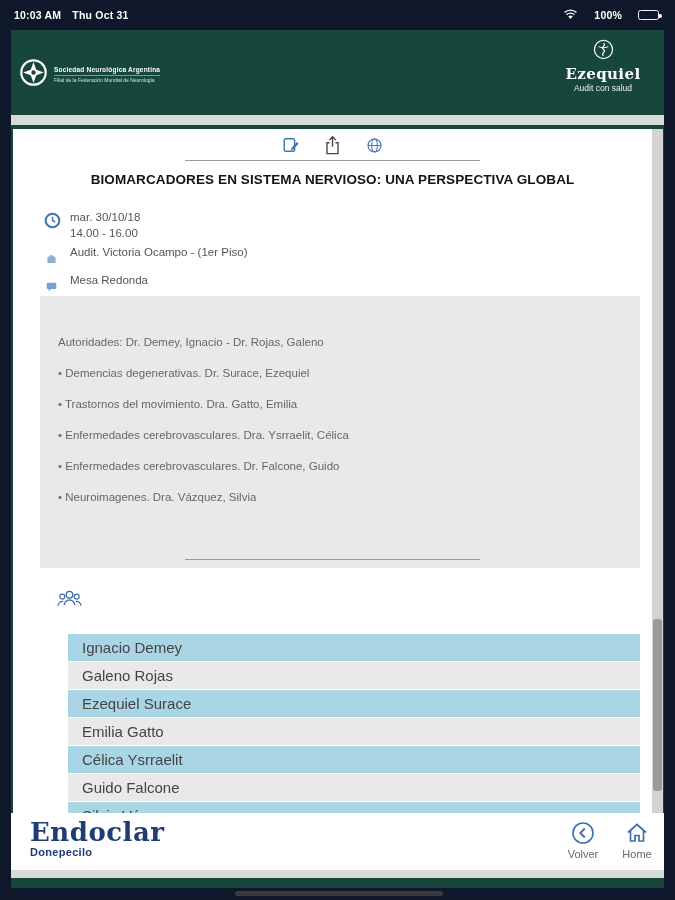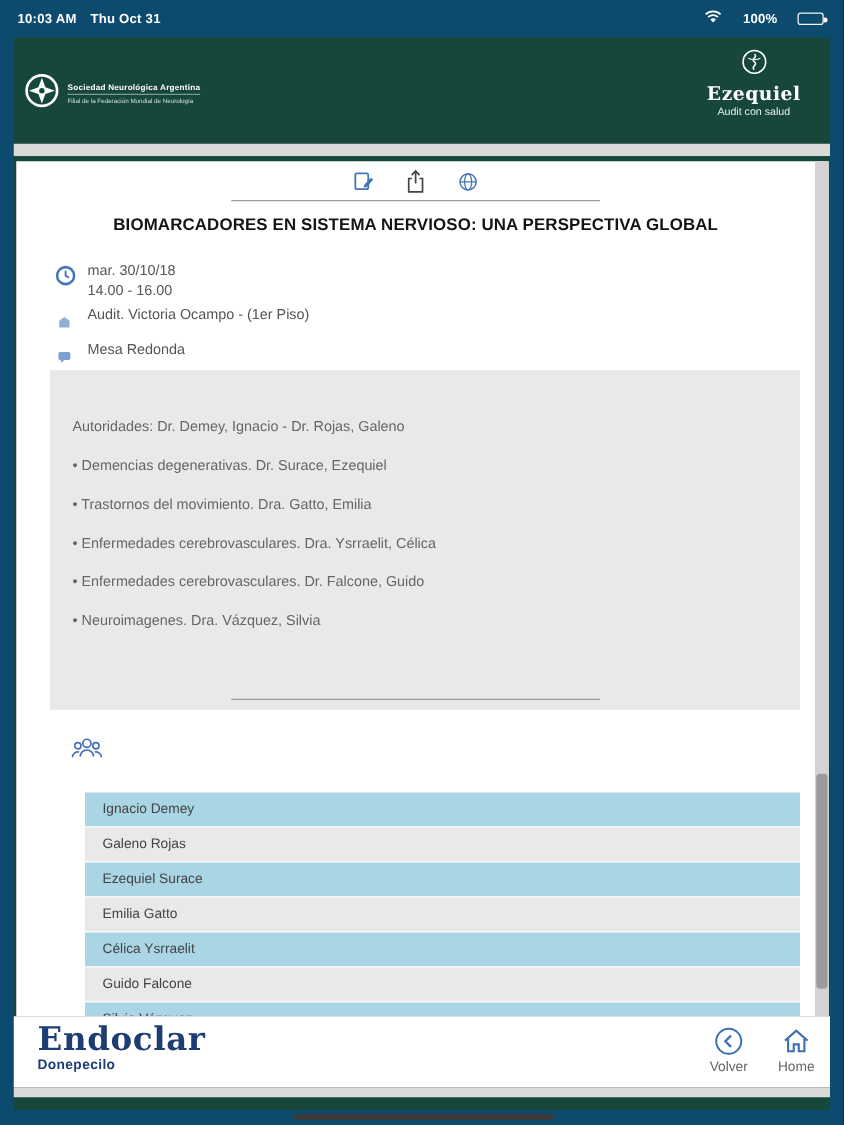--- a/index.html
+++ b/index.html
@@ -1,18 +1,18 @@
 <!DOCTYPE html>
 <html><head>
 <meta charset="utf-8">
 <style>
   *{margin:0;padding:0;box-sizing:border-box}
   html,body{background:#000}
   body{font-family:"Liberation Sans",sans-serif;-webkit-font-smoothing:antialiased}
-  .screen{position:relative;width:675px;height:900px;background:#0c4a6e;overflow:hidden;margin:0 auto}
+  .screen{position:relative;width:675px;height:900px;background:#0f172a;overflow:hidden;margin:0 auto}
 
   
   .status-bar{position:absolute;top:0;left:0;right:0;height:30px;color:#fff;display:flex;justify-content:space-between;align-items:center;padding:0 14px;font-size:10.5px;font-weight:700;letter-spacing:.2px}
   .sb-left{display:flex;gap:11px;align-items:center}
   .sb-right{display:flex;gap:16px;align-items:center}
   .battery{position:relative;width:21px;height:10px;border:1px solid rgba(255,255,255,.95);border-radius:2.5px;padding:1px;margin-right:2px}
   .battery .fill{width:100%;height:100%;background:#fff;border-radius:1px}
   .battery:after{content:"";position:absolute;right:-3.5px;top:2.5px;width:2.5px;height:4px;background:#fff;border-radius:0 2px 2px 0}
 
   
@@ -50,21 +50,21 @@
   .txt-location{left:57px;top:117px}
   .ic-category{left:33px;top:149px}
   .txt-type{left:57px;top:145px}
 
   .desc-box{position:absolute;left:27px;top:167px;width:600px;height:272px;background:#e9e9e9;padding:40px 14px 0 18px}
   .desc-line{font-size:11.5px;color:#666;line-height:12px;margin-bottom:19px;white-space:nowrap}
 
   .people{position:absolute;left:43px;top:458px}
 
   .list{position:absolute;left:55px;top:505px;width:572px}
-  .row{height:27px;line-height:27px;padding-left:14px;font-size:11px;color:#444;margin-bottom:1px;cursor:pointer}
+  .row{height:27px;line-height:27px;padding-left:14px;font-size:15px;color:#444;margin-bottom:1px;cursor:pointer}
   .row:nth-child(odd){background:#a9d5e4}
   .row:nth-child(even){background:#e9e9e9}
 
   .scrollbar{position:absolute;top:0;right:0;width:11px;height:100%;background:#d3d3d3}
   .scroll-thumb{position:absolute;top:490px;left:1px;width:9px;height:172px;background:#9b9b9b;border-radius:3px}
 
   
   .footer{position:absolute;top:783px;left:0;right:0;height:57px;background:#fff}
   .brand-wrap{position:absolute;left:19px;top:4px;color:#1d3d73}
   .brand-name{font-family:"DejaVu Serif",serif;font-size:26px;font-weight:700;letter-spacing:.5px;line-height:30px}

